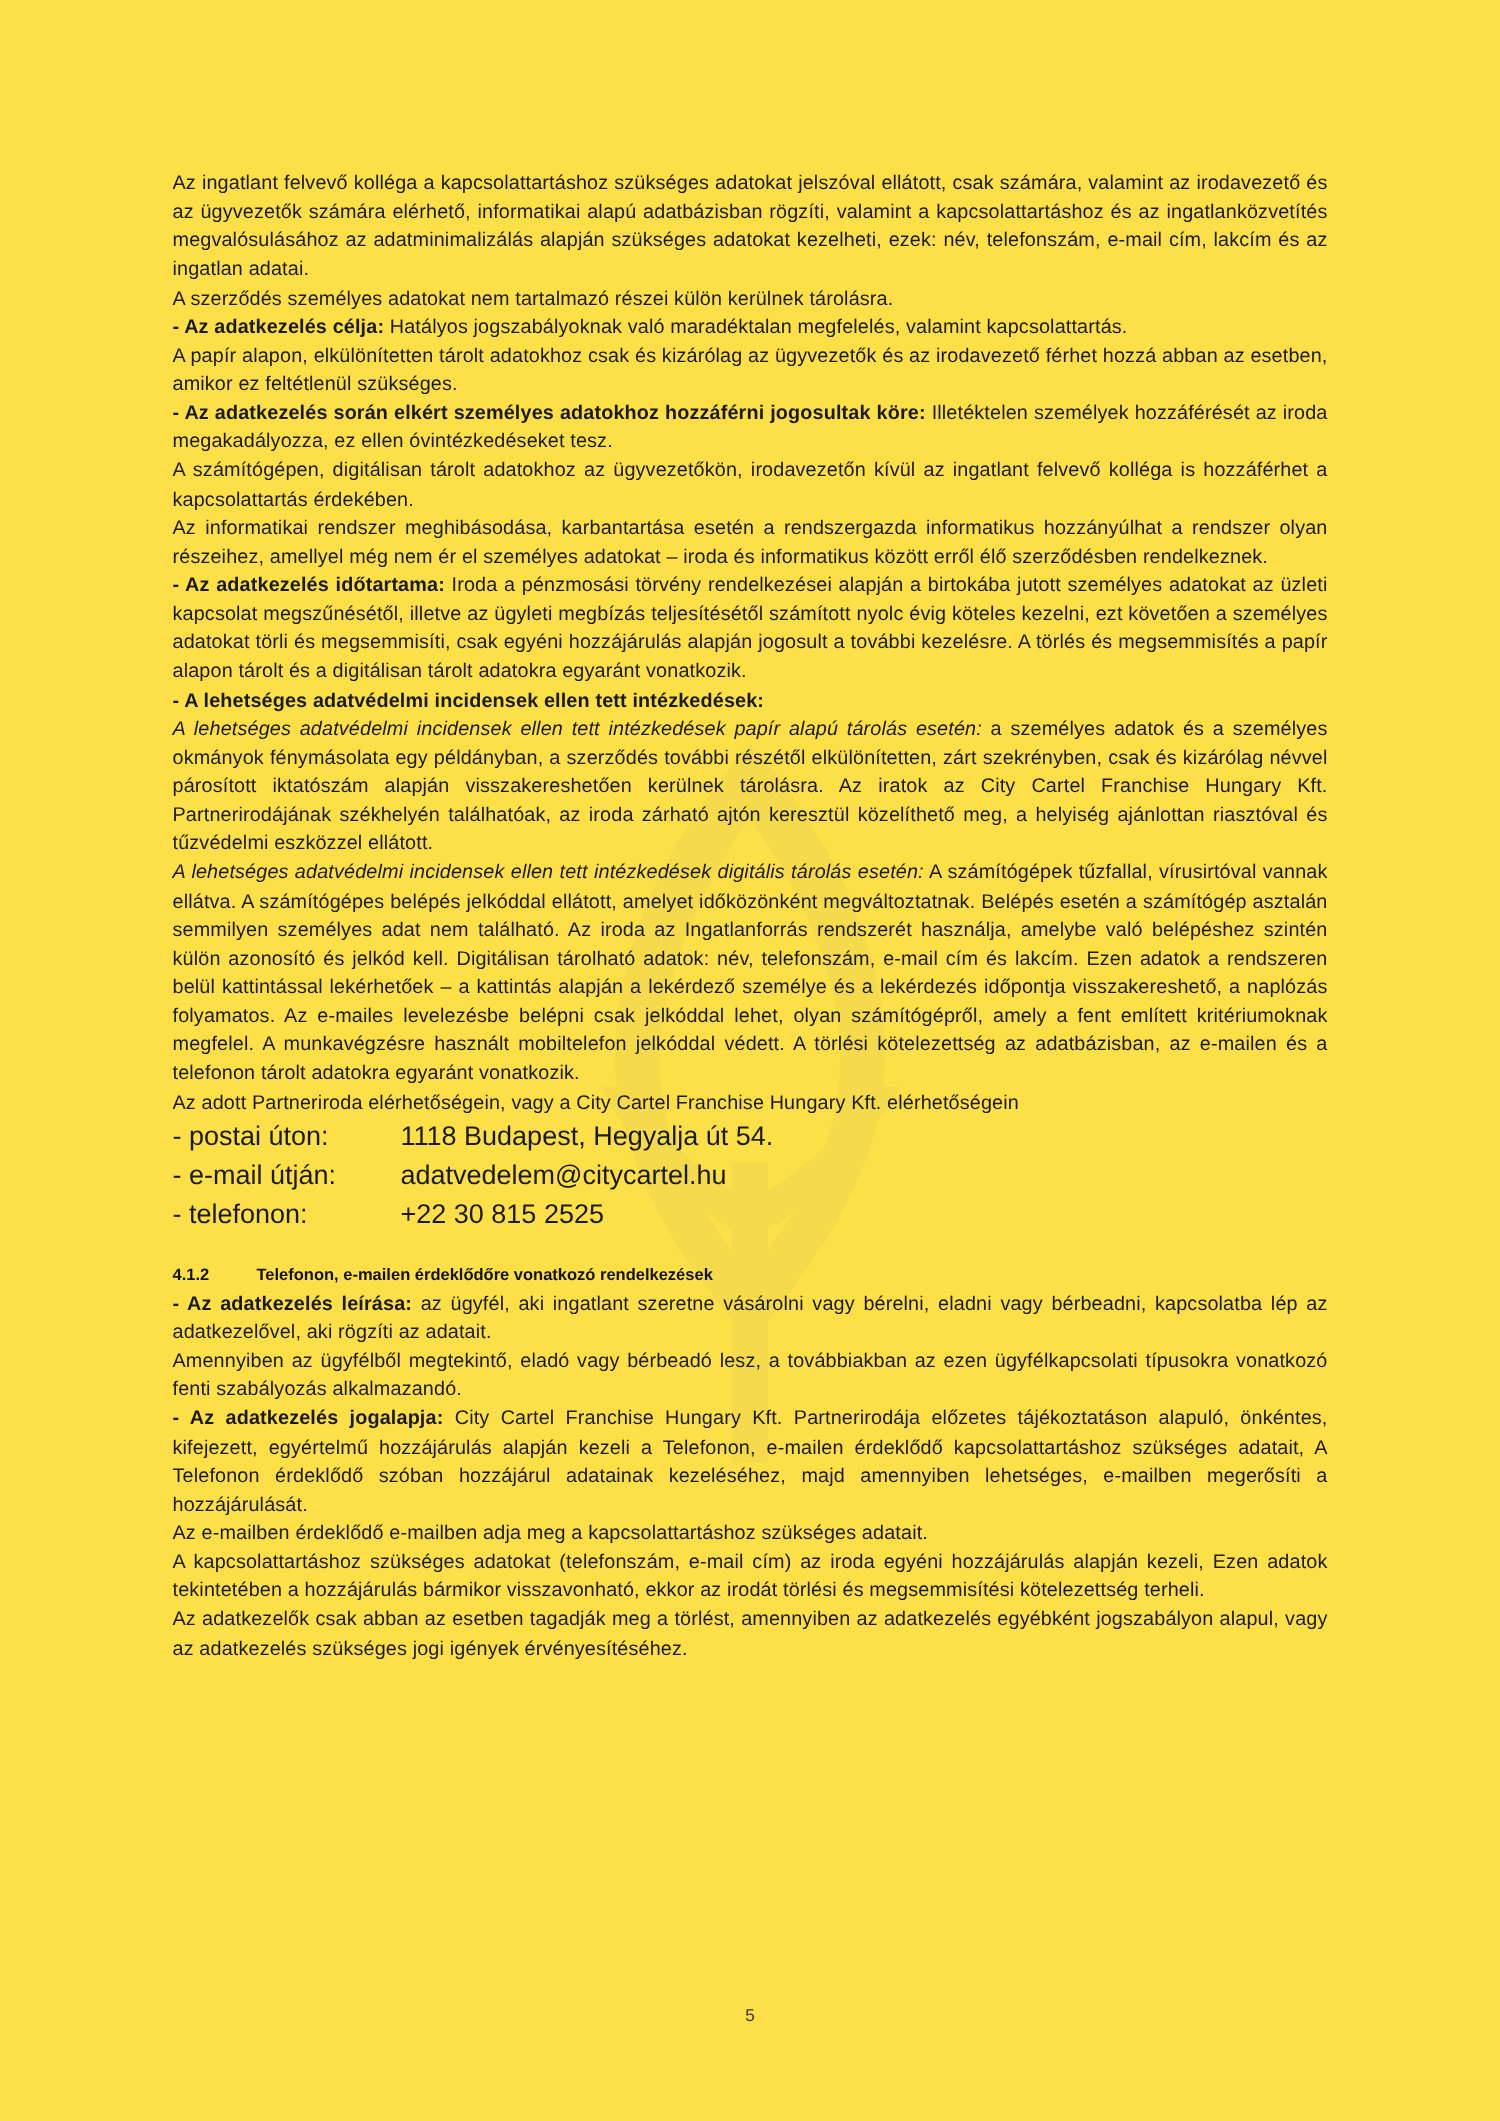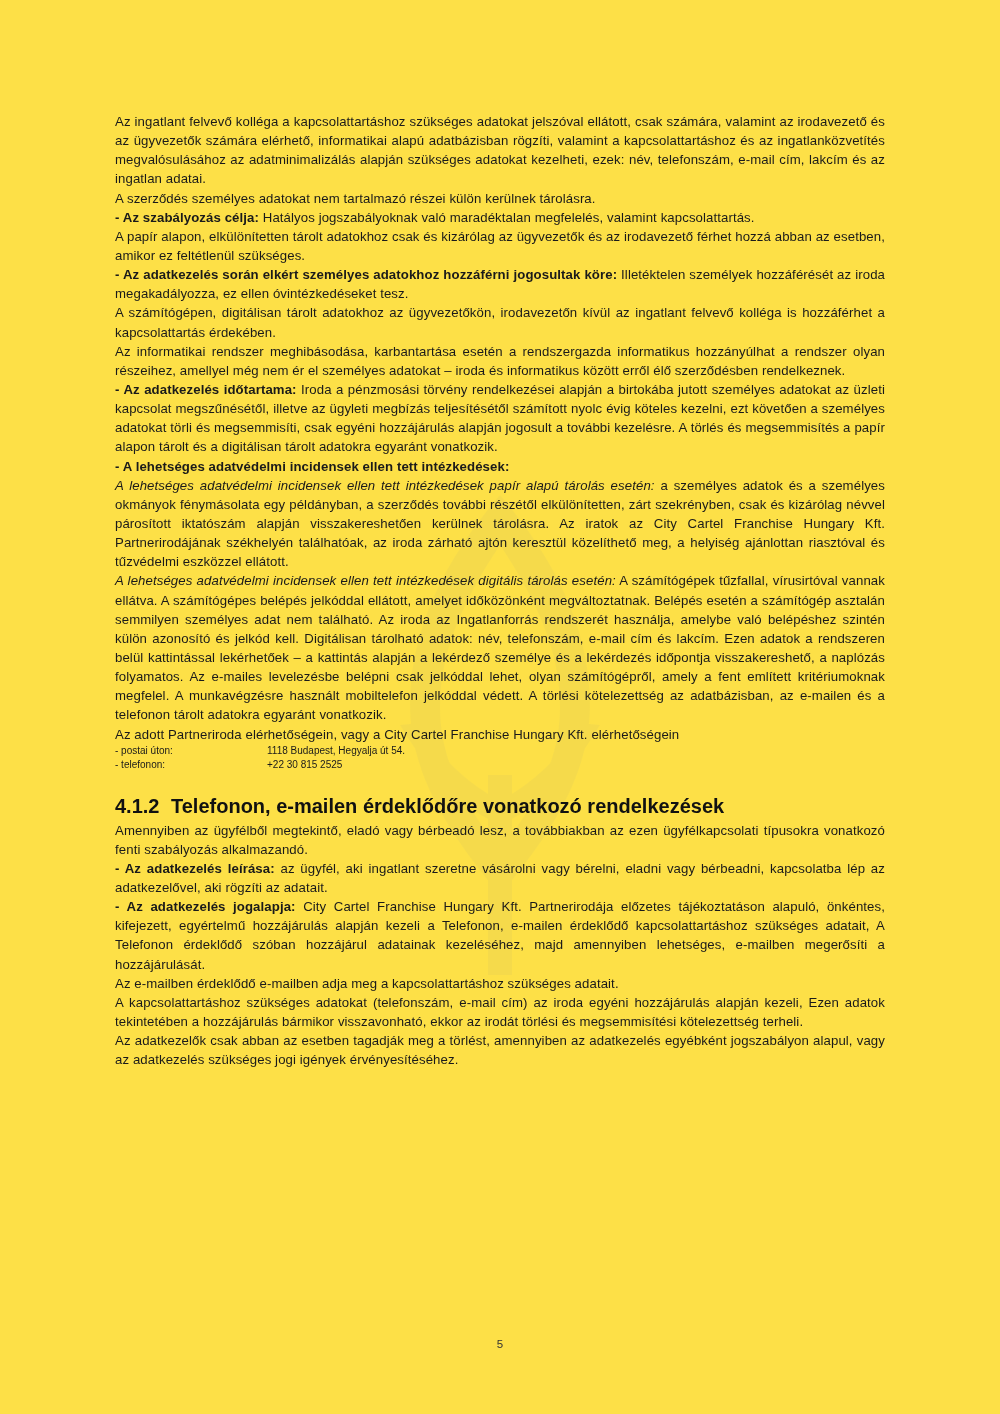--- a/index.html
+++ b/index.html
@@ -41,28 +41,28 @@
     line-height: 1.45;
     text-align: justify;
     letter-spacing: 0.1px;
   }
   p.just { text-align: justify; }
   .b { font-weight: bold; }
   .bi { font-weight: normal; font-style: italic; }
   .heading {
     margin-top: 22px;
     margin-bottom: 3px;
-    font-size: 20px;
+    font-size: 11px;
     font-weight: bold;
     color: #111;
   }
   .heading .num { display: inline-block; min-width: 56px; }
   .contact-row {
     display: flex;
-    font-size: 10px;
+    font-size: 18px;
     line-height: 1.45;
   }
   .contact-label { width: 152px; flex: 0 0 152px; }
   .contact-value { flex: 1 1 auto; }
   .pagenum {
     position: absolute;
     left: 0;
     right: 0;
     top: 1338px;
     text-align: center;
@@ -81,47 +81,51 @@
       <path d="M198 300 L198 500 L222 500 L222 300 Z"></path>
       <path d="M110 250 C140 300 170 330 200 345 L200 320 C175 305 150 283 130 248 Z"></path>
       <path d="M310 250 C280 300 250 330 220 345 L220 320 C245 305 270 283 290 248 Z"></path>
     </g>
   </svg>
 
   <div class="content">
     <div id="para-block-1">
         <p class="just"><span>Az ingatlant felvevő kolléga a kapcsolattartáshoz szükséges adatokat jelszóval ellátott, csak számára, valamint az irodavezető és az ügyvezetők számára elérhető, informatikai alapú adatbázisban rögzíti, valamint a kapcsolattartáshoz és az ingatlanközvetítés megvalósulásához az adatminimalizálás alapján szükséges adatokat kezelheti, ezek: név, telefonszám, e-mail cím, lakcím és az ingatlan adatai.</span></p>
         <p class="just"><span>A szerződés személyes adatokat nem tartalmazó részei külön kerülnek tárolásra.</span></p>
-        <p class="just"><span class="b">- Az szabályozás célja:</span><span> Hatályos jogszabályoknak való maradéktalan megfelelés, valamint </span><span>kapcsolattartás.</span></p>
+        <p class="just"><span class="b">- Az adatkezelés célja:</span><span> Hatályos jogszabályoknak való maradéktalan megfelelés, valamint </span><span>kapcsolattartás.</span></p>
         <p class="just"><span>A papír alapon, elkülönítetten tárolt adatokhoz csak és kizárólag az ügyvezetők és az irodavezető férhet hozzá abban az esetben, amikor ez feltétlenül szükséges.</span></p>
         <p class="just"><span class="b">- Az adatkezelés során elkért személyes adatokhoz hozzáférni jogosultak köre:</span><span> Illetéktelen személyek hozzáférését az iroda megakadályozza, ez ellen óvintézkedéseket tesz.</span></p>
         <p class="just"><span>A számítógépen, digitálisan tárolt adatokhoz az ügyvezetőkön, irodavezetőn kívül az ingatlant felvevő kolléga is hozzáférhet a kapcsolattartás érdekében.</span></p>
         <p class="just"><span>Az informatikai rendszer meghibásodása, karbantartása esetén a rendszergazda informatikus hozzányúlhat a rendszer olyan részeihez, amellyel még nem ér el személyes adatokat – iroda és informatikus között erről élő szerződésben rendelkeznek.</span></p>
         <p class="just"><span class="b">- Az adatkezelés időtartama:</span><span>  Iroda a pénzmosási törvény rendelkezései alapján a birtokába jutott személyes adatokat az üzleti kapcsolat megszűnésétől, illetve az ügyleti megbízás teljesítésétől számított nyolc évig köteles kezelni, ezt követően a személyes adatokat törli és megsemmisíti, csak egyéni hozzájárulás alapján jogosult a további kezelésre. A törlés és megsemmisítés a papír alapon tárolt és a digitálisan tárolt adatokra egyaránt vonatkozik.</span></p>
         <p class="just"><span class="b">- A lehetséges adatvédelmi incidensek ellen tett intézkedések:</span></p>
         <p class="just"><span class="bi">A lehetséges adatvédelmi incidensek ellen tett intézkedések papír alapú tárolás esetén:</span><span> a személyes adatok és a személyes okmányok fénymásolata egy példányban, a szerződés további részétől elkülönítetten, zárt szekrényben, csak és kizárólag névvel párosított iktatószám alapján visszakereshetően kerülnek tárolásra. Az iratok az City Cartel Franchise Hungary Kft. Partnerirodájának székhelyén találhatóak, az iroda zárható ajtón keresztül közelíthető meg, a helyiség ajánlottan riasztóval és tűzvédelmi eszközzel ellátott.</span></p>
         <p class="just"><span class="bi">A lehetséges adatvédelmi incidensek ellen tett intézkedések digitális tárolás esetén:</span><span> A számítógépek tűzfallal, vírusirtóval vannak ellátva. A számítógépes belépés jelkóddal ellátott, amelyet időközönként megváltoztatnak. Belépés esetén a számítógép asztalán semmilyen személyes adat nem található. Az iroda az Ingatlanforrás rendszerét használja, amelybe való belépéshez szintén külön azonosító és jelkód kell. Digitálisan tárolható adatok: név, telefonszám, e-mail cím és lakcím. Ezen adatok a rendszeren belül kattintással lekérhetőek – a kattintás alapján a lekérdező személye és a lekérdezés időpontja visszakereshető, a naplózás folyamatos. Az e-mailes levelezésbe belépni csak jelkóddal lehet, olyan számítógépről, amely a fent említett kritériumoknak megfelel. A munkavégzésre használt mobiltelefon jelkóddal védett. A törlési kötelezettség az adatbázisban, az e-mailen és a telefonon tárolt adatokra egyaránt vonatkozik.</span></p>
         <p class="just"><span>Az adott Partneriroda elérhetőségein, vagy a City Cartel Franchise Hungary Kft. elérhetőségein</span></p>
       </div>
     <div id="contact-block">
         <div class="contact-row">
           <span class="contact-label">- postai úton:</span>
           <span class="contact-value">1118 Budapest, Hegyalja út 54.</span>
         </div>
         <div class="contact-row">
+          <span class="contact-label">- e-mail útján:</span>
+          <span class="contact-value">adatvedelem@citycartel.hu</span>
+        </div>
+        <div class="contact-row">
           <span class="contact-label">- telefonon:</span>
           <span class="contact-value">+22 30 815 2525</span>
         </div>
       </div>
     <h2 class="heading">
       <span class="num">4.1.2</span><span>Telefonon, e-mailen érdeklődőre vonatkozó rendelkezések</span>
     </h2>
     <div id="para-block-2">
+        <p class="just"><span class="b">- Az adatkezelés leírása:</span><span> az ügyfél, aki ingatlant szeretne vásárolni vagy bérelni, eladni vagy bérbeadni, kapcsolatba lép az adatkezelővel, aki rögzíti az adatait.</span></p>
         <p class="just"><span>Amennyiben az ügyfélből megtekintő, eladó vagy bérbeadó lesz, a továbbiakban az ezen ügyfélkapcsolati típusokra vonatkozó fenti szabályozás alkalmazandó.</span></p>
-        <p class="just"><span class="b">- Az adatkezelés leírása:</span><span> az ügyfél, aki ingatlant szeretne vásárolni vagy bérelni, eladni vagy bérbeadni, kapcsolatba lép az adatkezelővel, aki rögzíti az adatait.</span></p>
         <p class="just"><span class="b">- Az adatkezelés jogalapja:</span><span> City Cartel Franchise Hungary Kft. Partnerirodája előzetes tájékoztatáson alapuló, önkéntes, kifejezett, egyértelmű hozzájárulás alapján kezeli a Telefonon, e-mailen érdeklődő kapcsolattartáshoz szükséges adatait, A Telefonon érdeklődő szóban hozzájárul adatainak kezeléséhez, majd amennyiben lehetséges, e-mailben megerősíti a hozzájárulását.</span></p>
         <p class="just"><span>Az e-mailben érdeklődő e-mailben adja meg a kapcsolattartáshoz szükséges adatait.</span></p>
         <p class="just"><span>A kapcsolattartáshoz szükséges adatokat (telefonszám, e-mail cím) az iroda egyéni hozzájárulás alapján kezeli, Ezen adatok tekintetében a hozzájárulás bármikor visszavonható, ekkor az irodát törlési és megsemmisítési kötelezettség terheli.</span></p>
         <p class="just"><span>Az adatkezelők csak abban az esetben tagadják meg a törlést, amennyiben az adatkezelés egyébként jogszabályon alapul, vagy az adatkezelés szükséges jogi igények érvényesítéséhez.</span></p>
       </div>
   </div>
 
   <div class="pagenum">5</div>
 </div>
 

